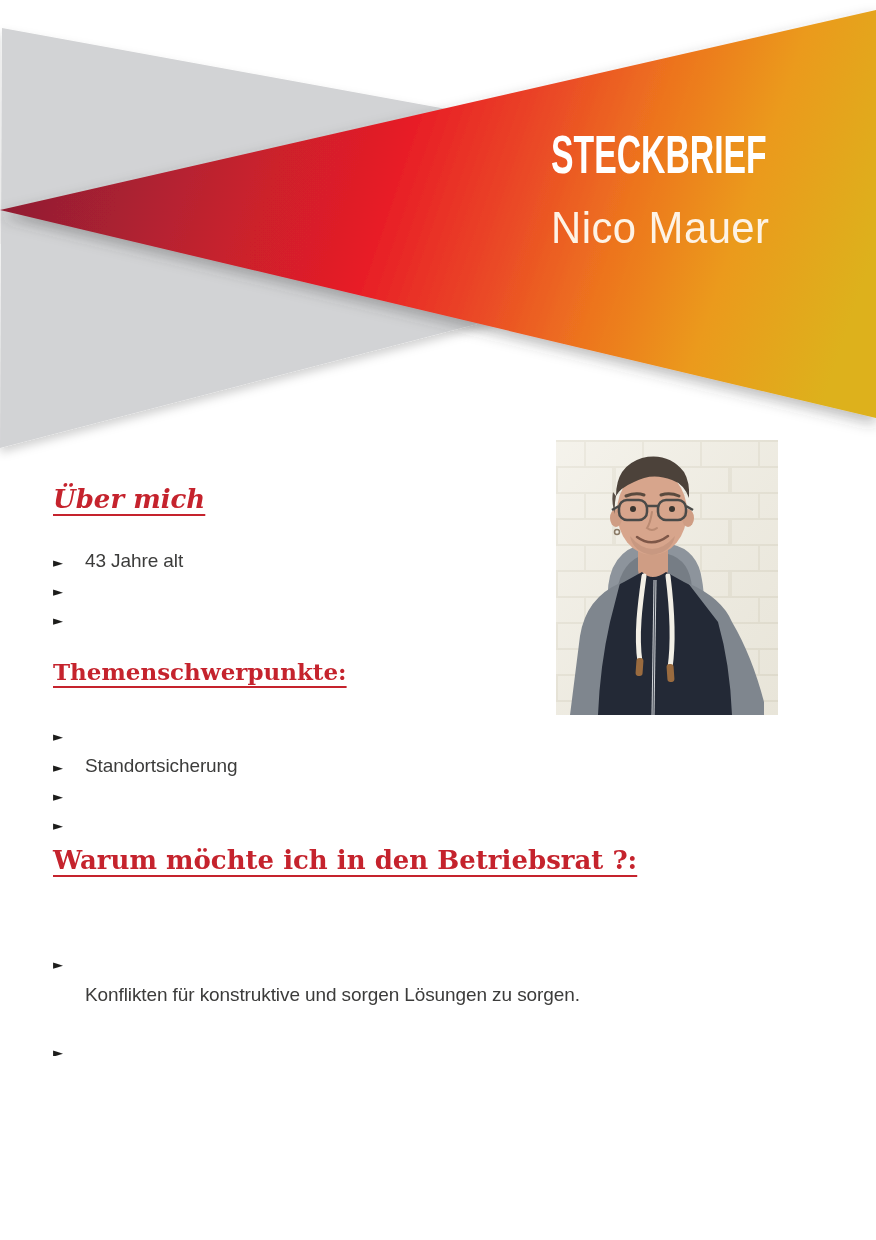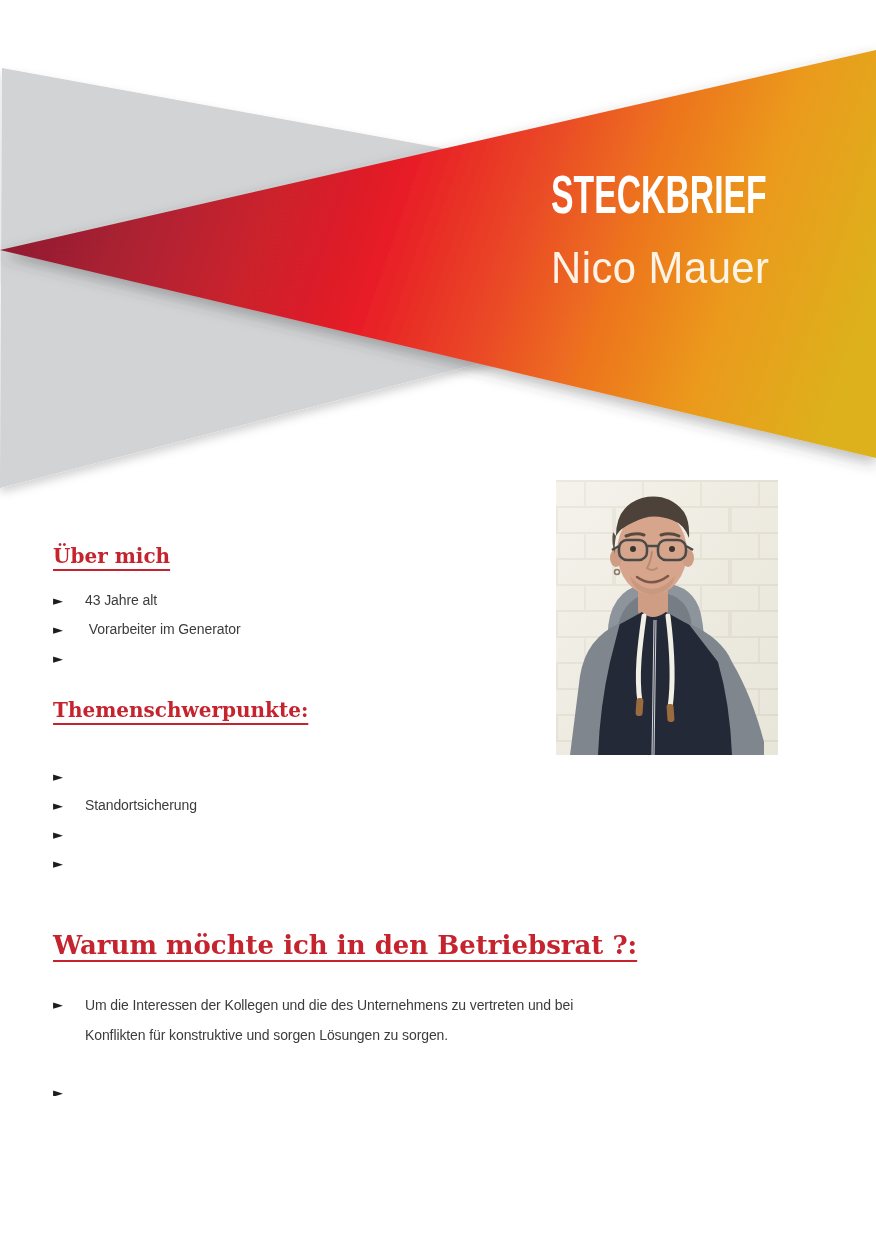--- a/index.html
+++ b/index.html
@@ -1,44 +1,44 @@
 <!DOCTYPE html>
 <html><head>
 <meta charset="utf-8">
 <style>
   html,body{margin:0;padding:0;background:#ffffff;}
   .page{position:relative;width:876px;height:1056px;background:#fff;overflow:hidden;
-        font-family:"Liberation Sans",sans-serif;margin-top:40px;}
+        font-family:"Liberation Sans",sans-serif;}
   .header-art{position:absolute;left:0;top:0;width:876px;height:470px;display:block;}
   .title{position:absolute;left:551px;top:128px;color:#ffffff;
          font-family:"Liberation Sans",sans-serif;font-weight:700;font-size:45px;
          line-height:1;letter-spacing:0px;transform:scale(0.75,1.18);transform-origin:0 0;
          white-space:nowrap;}
   .subtitle{position:absolute;left:551px;top:206px;color:#fdf3e6;
             font-family:"Liberation Sans",sans-serif;font-weight:400;font-size:44px;
             line-height:1;letter-spacing:0.5px;transform:scaleX(0.95);transform-origin:0 0;
             white-space:nowrap;}
   .photo{position:absolute;left:556px;top:440px;width:222px;height:275px;overflow:hidden;}
   .photo svg{display:block;}
 
   .rhead{position:absolute;left:53px;color:#c5232d;font-family:"DejaVu Serif","Liberation Serif",serif;
          font-weight:700;white-space:nowrap;
          text-decoration:underline;text-decoration-thickness:2px;text-underline-offset:6px;
          text-decoration-color:#c5232d;}
-  .rhead.h1{top:504px;font-size:20px;}
-  .rhead.h2{top:658px;font-size:20px;}
-  .rhead.h3{top:890px;font-size:26px;}
+  .rhead.h1{top:484px;font-size:26px;font-style:italic;}
+  .rhead.h2{top:658px;font-size:23px;}
+  .rhead.h3{top:845px;font-size:26px;}
 
   .blist{position:absolute;left:53px;margin:0;padding:0;list-style:none;}
   .blist.g1{top:546px;}
   .blist.g2{top:722px;}
   .bullet{display:flex;align-items:baseline;line-height:29px;}
   .marker{width:32px;flex:0 0 32px;font-size:13px;color:#1d1d1b;
           font-family:"DejaVu Sans",sans-serif;}
-  .btext{font-size:14px;color:#3c3c3b;letter-spacing:-0.1px;}
+  .btext{font-size:19px;color:#3c3c3b;letter-spacing:-0.1px;}
 
   .para-block{position:absolute;left:53px;width:770px;}
   .para-block.p1{top:950px;}
   .para-block.p2{top:1038px;}
   .para-block .bullet{line-height:30px;align-items:baseline;}
   .para-block .marker{align-self:flex-start;line-height:30px;}
   .para-block .btext{margin:0;}
   .seg-strong{font-weight:700;text-decoration:underline;text-decoration-thickness:2px;
               text-underline-offset:4px;}
 </style>
@@ -141,21 +141,20 @@
   </div>
 
   <div class="rhead h1">Über mich</div>
   <ul class="blist g1">
     <li class="bullet">
       <span class="marker">►</span>
       <span class="btext">43 Jahre alt</span>
     </li>
     <li class="bullet">
       <span class="marker">►</span>
-      <span class="btext">&nbsp;Vorarbeiter im Generator</span>
     </li>
     <li class="bullet">
       <span class="marker">►</span>
     </li>
   </ul>
 
   <div class="rhead h2">Themenschwerpunkte:</div>
   <ul class="blist g2">
     <li class="bullet">
       <span class="marker">►</span>
@@ -170,21 +169,21 @@
     <li class="bullet">
       <span class="marker">►</span>
     </li>
   </ul>
 
   <div class="rhead h3">Warum möchte ich in den Betriebsrat ?:</div>
 
   <div class="para-block p1">
     <div class="bullet">
       <span class="marker">►</span>
-      <p class="btext"><span>Um die Interessen der Kollegen und die des Unternehmens zu vertreten und bei</span><br><span>Konflikten für konstruktive und sorgen Lösungen zu sorgen.</span></p>
+      <p class="btext"><br><span>Konflikten für konstruktive und sorgen Lösungen zu sorgen.</span></p>
     </div>
   </div>
 
   <div class="para-block p2">
     <div class="bullet">
       <span class="marker">►</span>
     </div>
   </div>
 
 </div>

